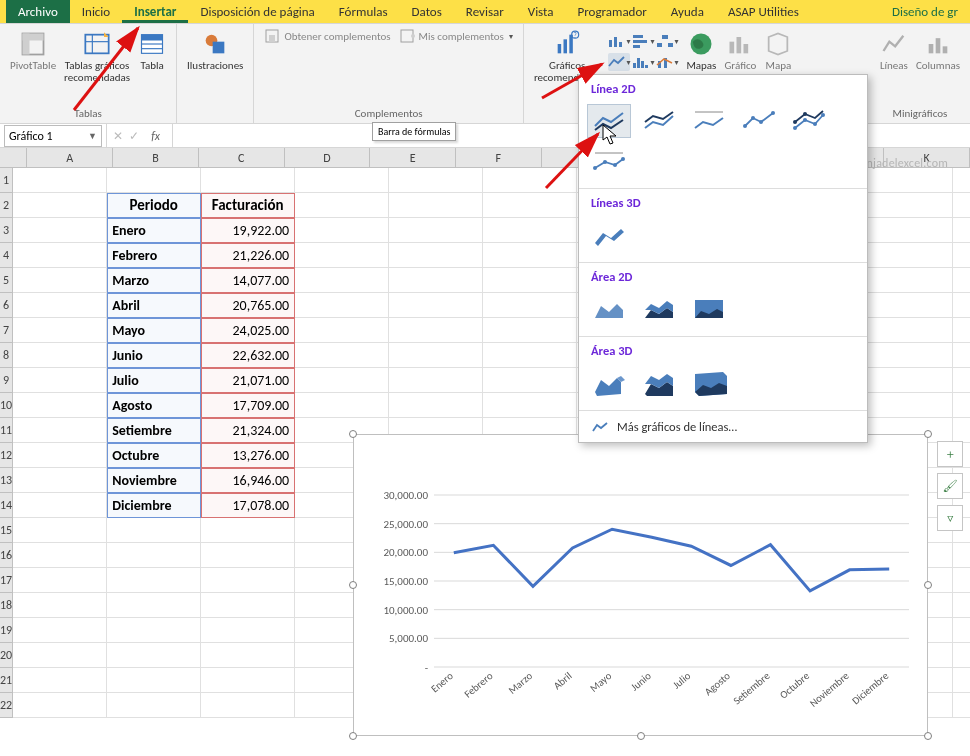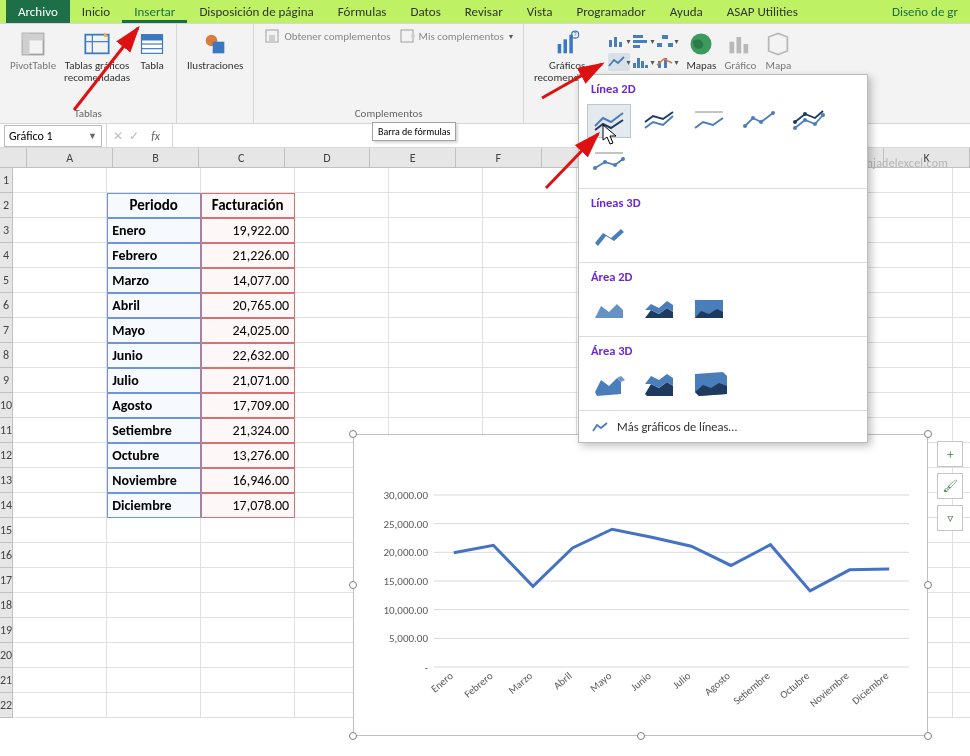--- a/index.html
+++ b/index.html
@@ -8,39 +8,39 @@
     font-size: 12px;
     background: #fff;
     width: 970px;
     height: 756px;
     overflow: hidden;
     position: relative;
   }
   
   .ribbon-tabs {
     display: flex;
-    background: #bef264;
+    background: #fde047;
     border-bottom: 1px solid #d6d6d6;
     height: 24px;
     align-items: center;
     padding-left: 6px;
     gap: 0;
   }
   .ribbon-tab {
     padding: 4px 12px;
     font-size: 13px;
     color: #333;
     cursor: pointer;
     position: relative;
   }
   .ribbon-tab.file { background: #1c6f46; color: #fff; }
   .ribbon-tab.active {
     border-bottom: 3px solid #1c6f46;
     color: #1c6f46;
-    font-weight: 400;
+    font-weight: 700;
     padding-bottom: 1px;
   }
   .ribbon-tab.design { color: #1c6f46; }
   
   .ribbon-body {
     background: #f3f3f3;
     border-bottom: 1px solid #d6d6d6;
     height: 100px;
     display: flex;
     position: relative;
@@ -332,20 +332,39 @@
         <svg class="big-icon" viewBox="0 0 24 24">
             <path d="M4 6 L12 3 L20 6 L20 18 L12 21 L4 18 Z" fill="none" stroke="#b8b8b8" stroke-width="1.5"></path>
           </svg>
         <span class="txt">Mapa</span>
       </div>
     </div>
     <div class="label">&nbsp;</div>
   </div>
   <div style="flex:1"></div>
 
+  <div class="ribbon-group" style="border-right:none;">
+    <div class="items">
+      <div class="ico-col">
+        <svg class="big-icon" viewBox="0 0 24 24">
+            <polyline points="3,18 8,10 13,14 20,5" fill="none" stroke="#b0b0b0" stroke-width="2"></polyline>
+          </svg>
+        <span class="txt">Líneas</span>
+      </div>
+      <div class="ico-col">
+        <svg class="big-icon" viewBox="0 0 24 24">
+            <rect x="4" y="12" width="4" height="8" fill="#b0b0b0"></rect>
+            <rect x="10" y="7" width="4" height="13" fill="#b0b0b0"></rect>
+            <rect x="16" y="14" width="4" height="6" fill="#b0b0b0"></rect>
+          </svg>
+        <span class="txt">Columnas</span>
+      </div>
+    </div>
+    <div class="label">Minigráficos</div>
+  </div>
 </div>
 
 <div class="formula-row">
   <div class="name-box">
     <span>Gráfico 1</span>
     <span class="dd2">▼</span>
   </div>
   <div class="fx-btns">
     <span style="color:#bbb;">✕</span>
     <span style="color:#bbb;">✓</span>

